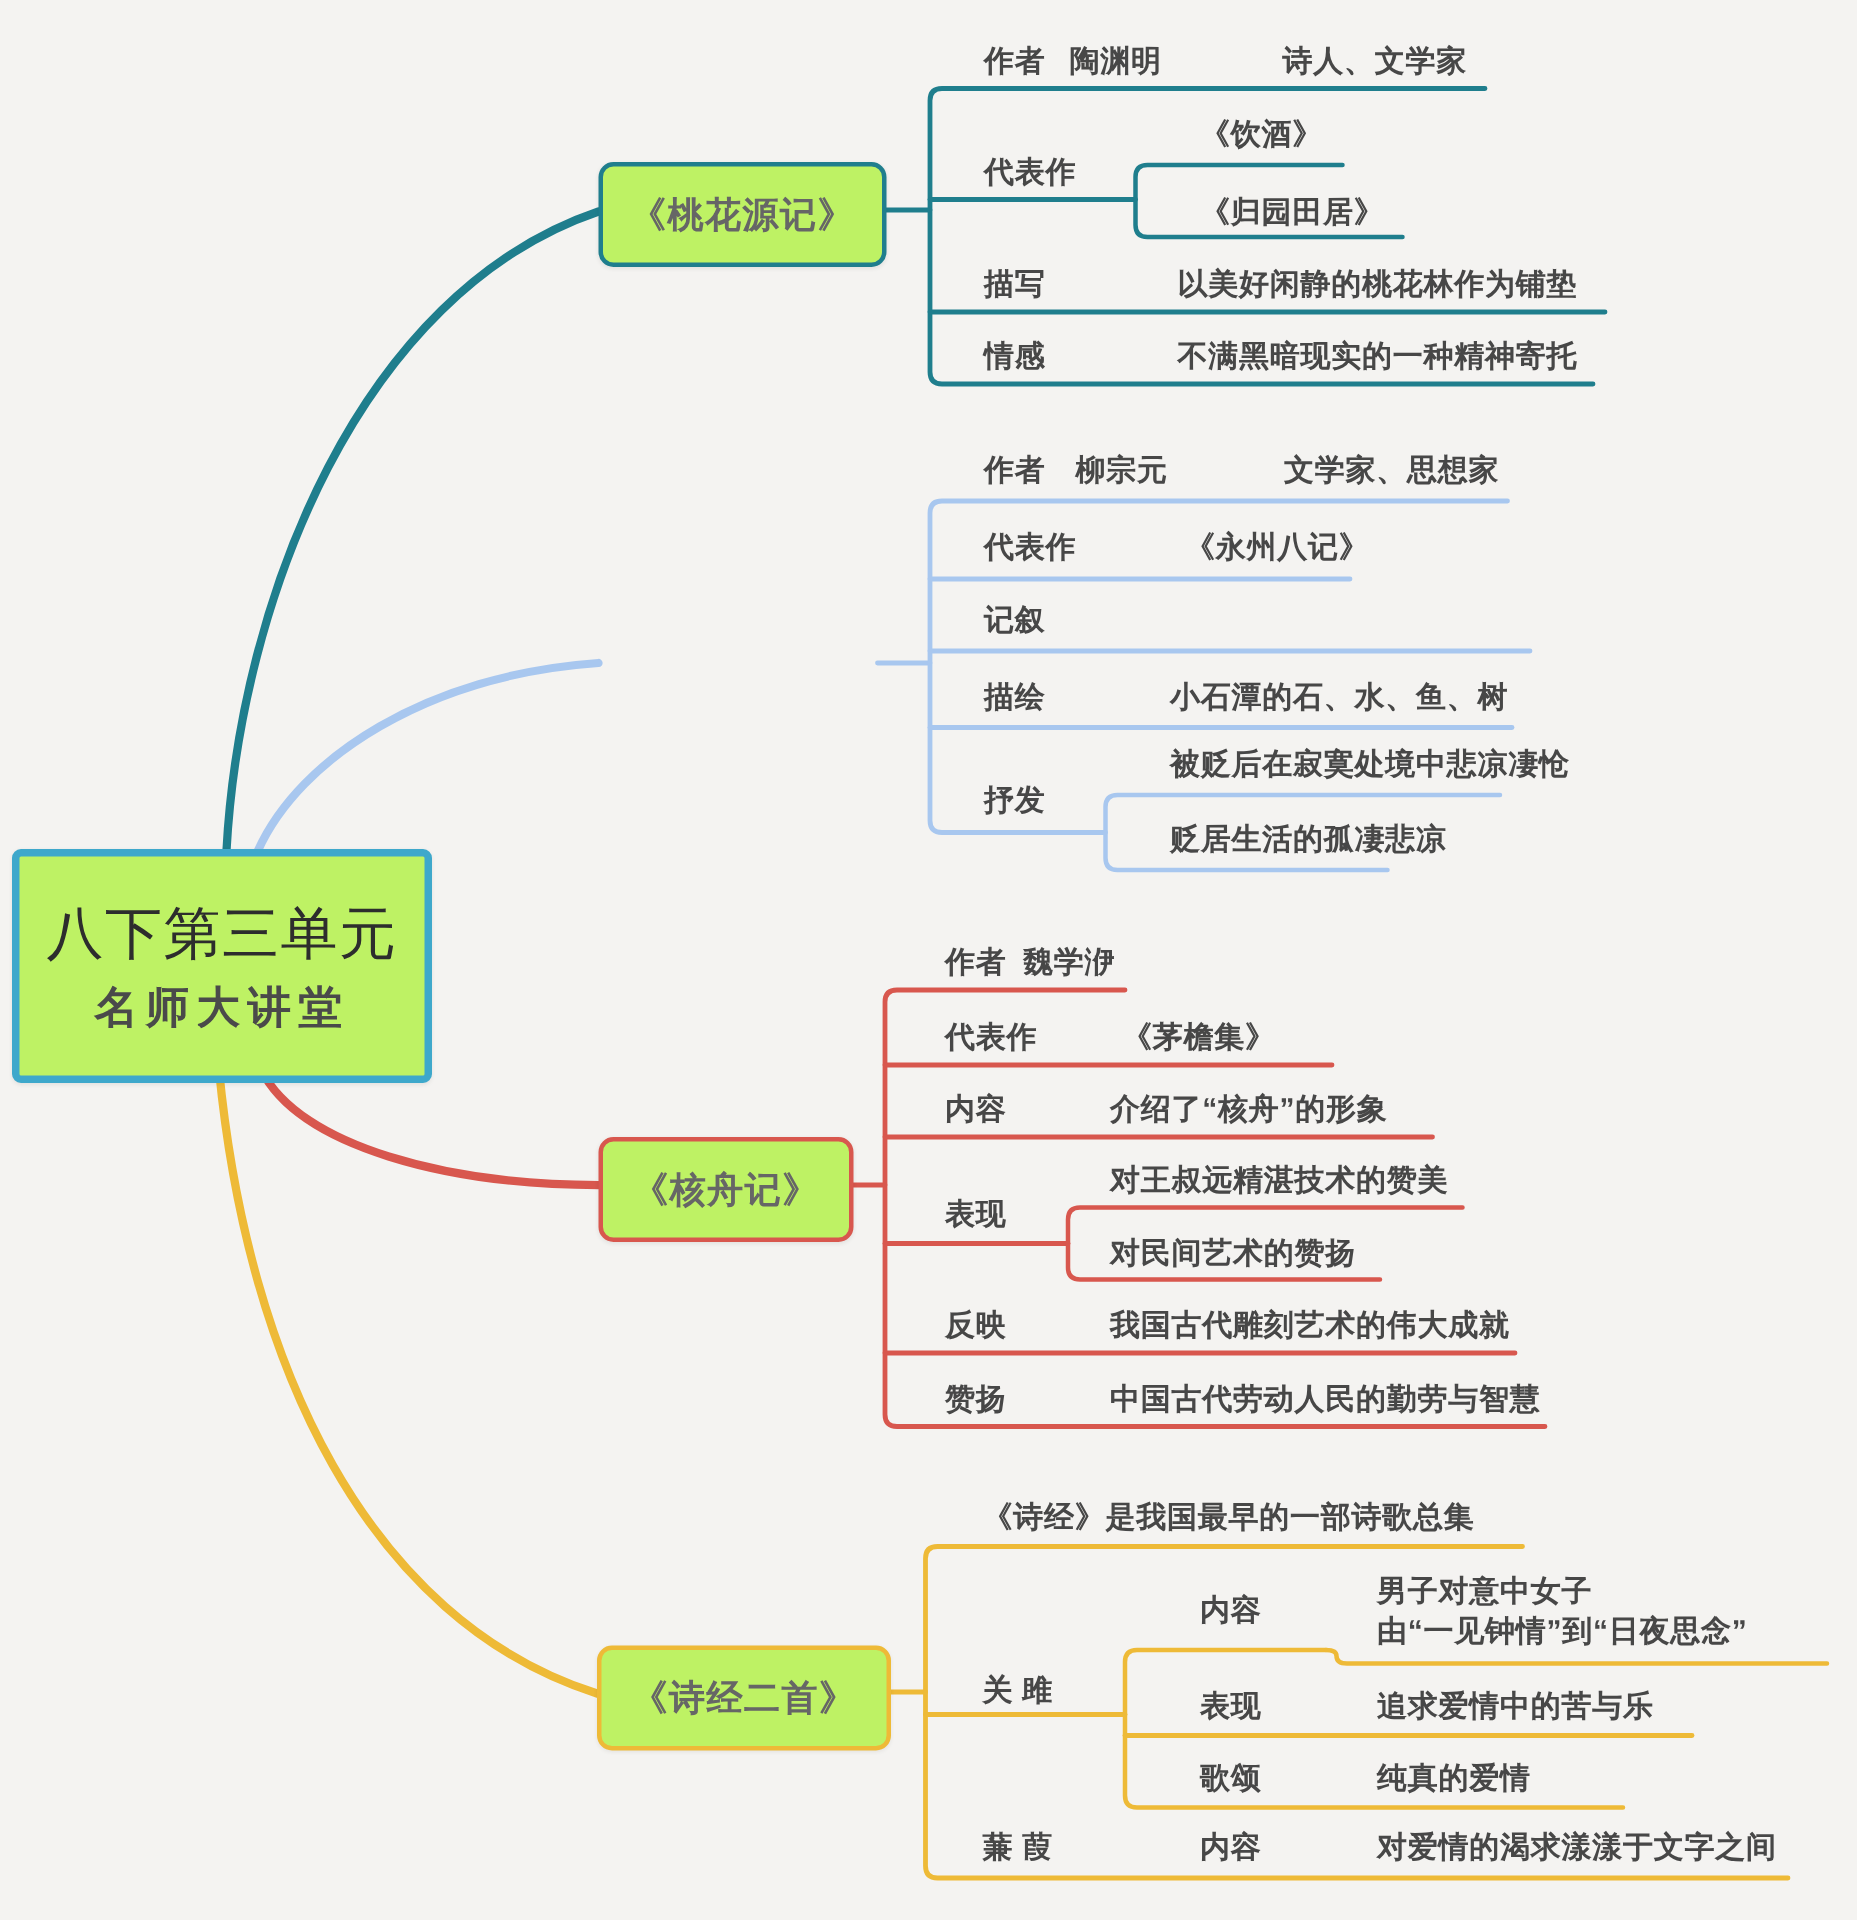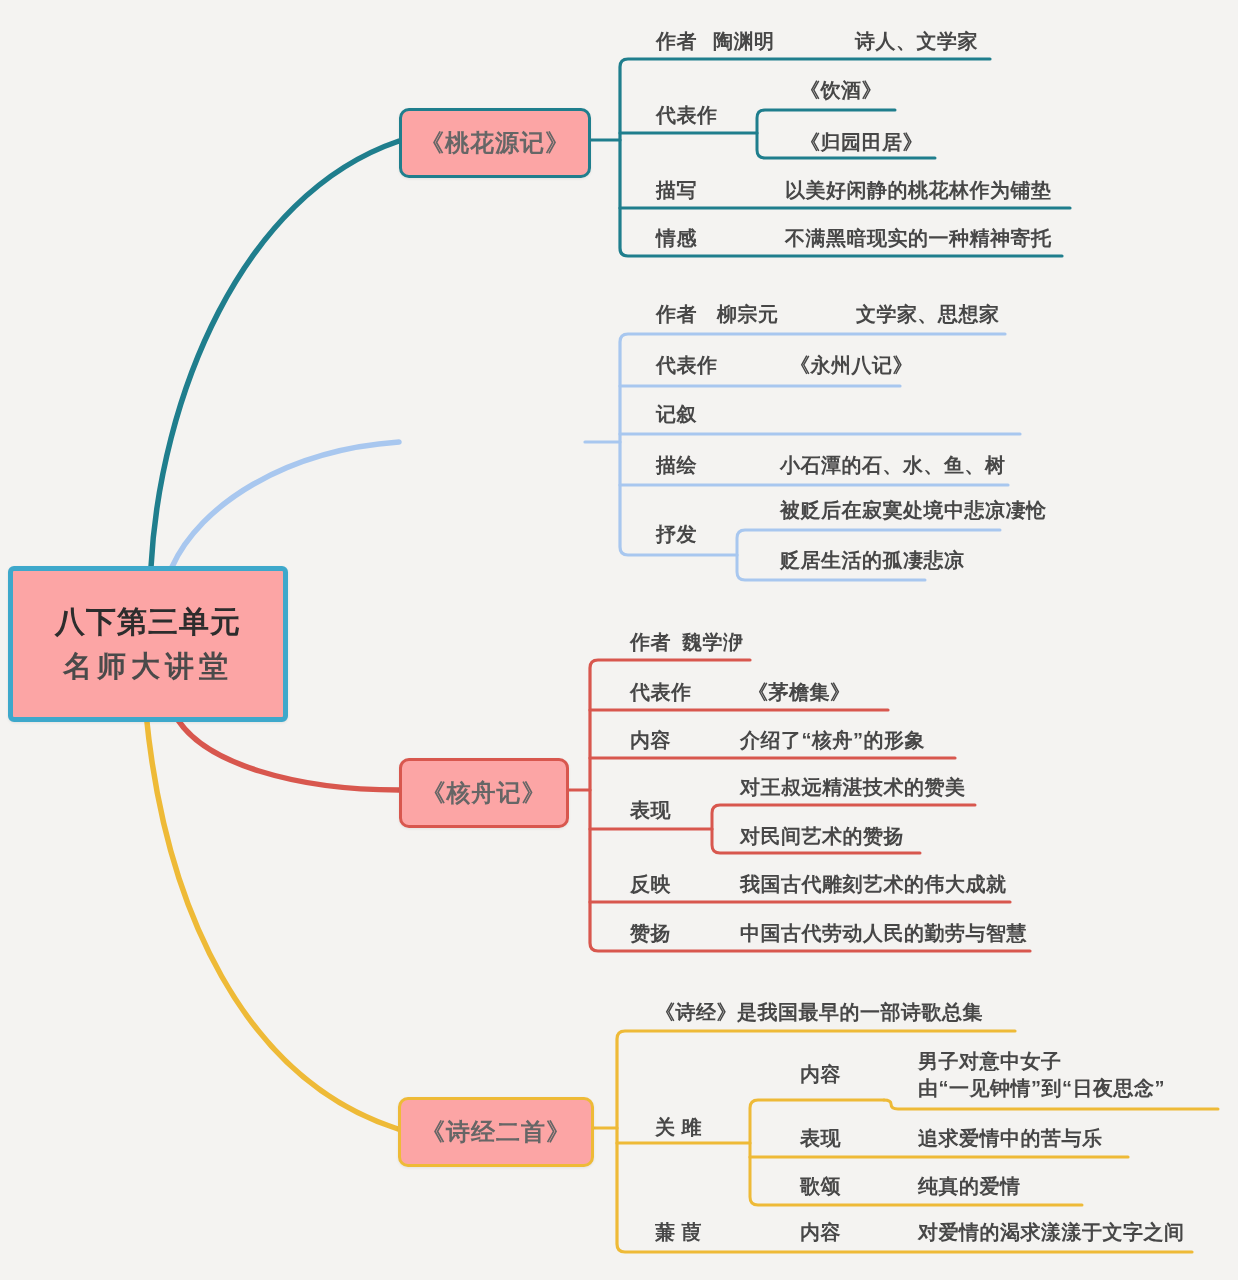--- a/index.html
+++ b/index.html
@@ -8,31 +8,31 @@
     background:#f4f3f1;overflow:hidden;
     font-family:"Liberation Sans","DejaVu Sans",sans-serif;
   }
   .layer{position:absolute;left:0;top:0;}
   .t{
     position:absolute;white-space:nowrap;
     font-size:20px;line-height:1.15;font-weight:600;color:#474747;
     letter-spacing:0.5px;
   }
   .node{
-    position:absolute;background:#fca5a5;border-radius:10px;
+    position:absolute;background:#bef264;border-radius:10px;
     display:flex;align-items:center;justify-content:center;
     box-shadow:0 1px 3px rgba(0,0,0,0.07);
   }
   .topic{font-size:24px;font-weight:600;color:#666;letter-spacing:1px;white-space:nowrap;}
   .root-box{
     left:8px;top:566px;width:270px;height:146px;
     border:5px solid #3ea8cb;border-radius:6px;
     flex-direction:column;justify-content:center;gap:4px;
   }
-  .root-title{font-size:30px;font-weight:700;color:#2d2d2d;letter-spacing:1px;}
+  .root-title{font-size:38px;font-weight:400;color:#2d2d2d;letter-spacing:1px;}
   .root-subtitle{font-family:"Liberation Serif","DejaVu Serif",serif;font-size:29px;font-weight:600;color:#4a4a4a;letter-spacing:5px;}
   .b1{left:399px;top:108px;width:186px;height:64px;border:3px solid #1f7e8d;}
   .b2{left:399px;top:410px;width:186px;height:64px;border:3px solid #a8c7ef;}
   .b3{left:399px;top:758px;width:164px;height:64px;border:3px solid #d8574e;}
   .b4{left:398px;top:1097px;width:190px;height:64px;border:3px solid #eeba37;}
 </style>
 </head>
 <body>
 
 <div class="canvas">

